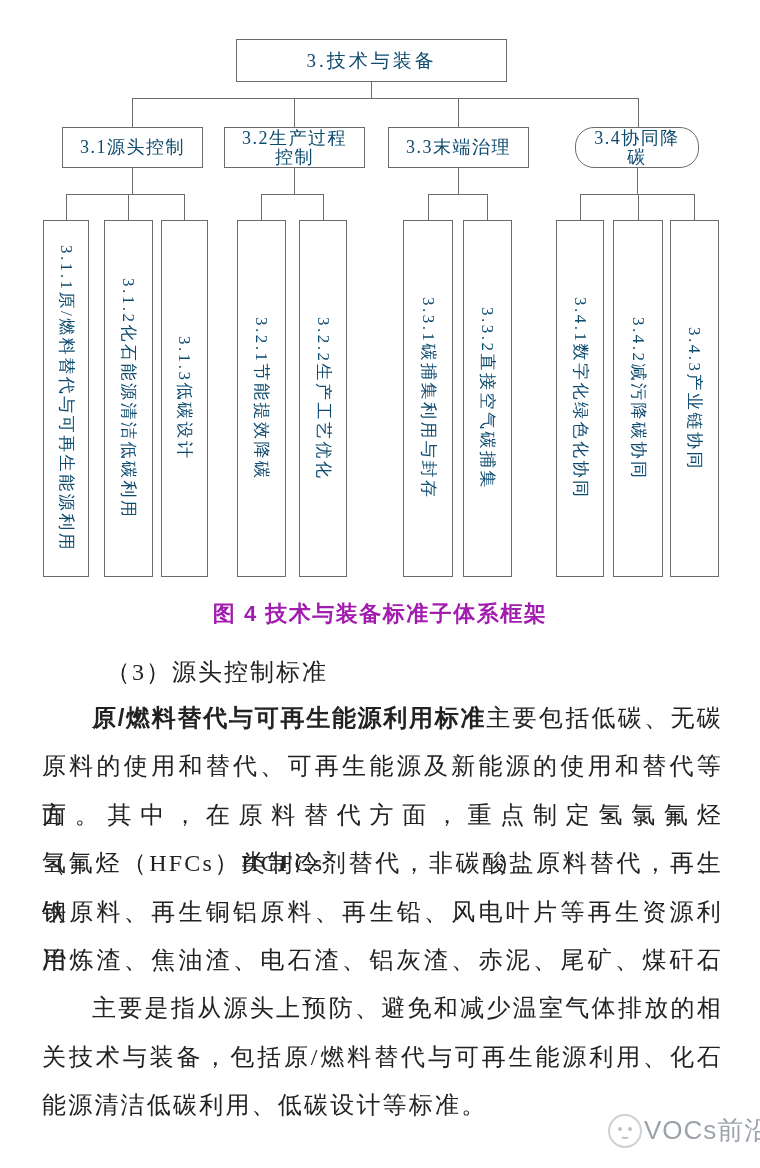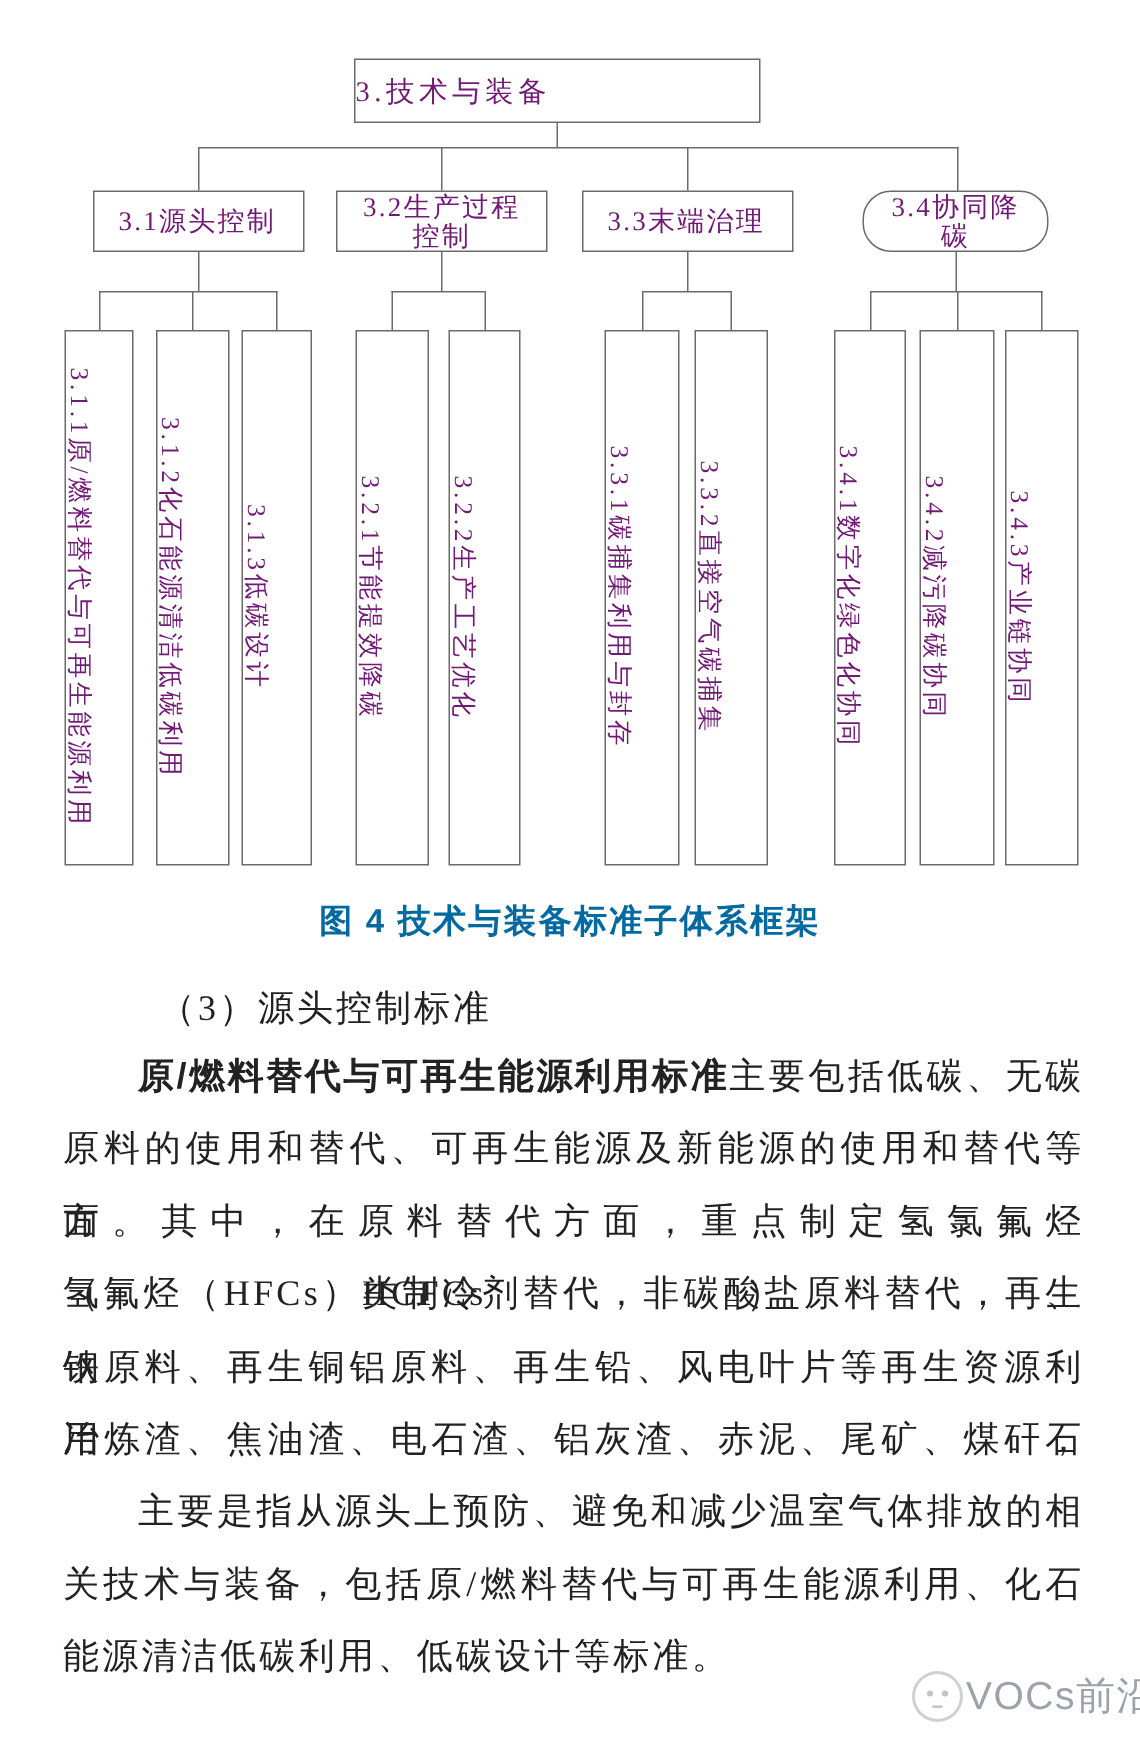--- a/index.html
+++ b/index.html
@@ -3,31 +3,31 @@
 <meta charset="utf-8">
 <style>
   html,body{margin:0;padding:0;background:#ffffff;}
   .page{position:relative;width:760px;height:1168px;background:#fff;overflow:hidden;
         font-family:"Liberation Serif","DejaVu Serif",serif;color:#1c1c1c;}
   
   .cline{position:absolute;background:#6b6b6b;}
   .vl{width:1px;}
   .hl{height:1px;}
   .nbox{position:absolute;border:1px solid #6b6b6b;background:#fff;
-        display:flex;align-items:center;justify-content:flex-start;text-align:center;
-        box-sizing:border-box;color:#701a75;}
+        display:flex;align-items:center;justify-content:center;text-align:center;
+        box-sizing:border-box;color:#0c4a6e;}
   .rootbox{left:236px;top:39px;width:271px;height:43px;font-size:19px;letter-spacing:3px;}
   .l2box{top:127px;height:41px;font-size:18px;letter-spacing:1.5px;line-height:19px;padding:0 16px;}
   .vbox{top:220px;height:357px;}
   .vbox span{writing-mode:vertical-rl;text-orientation:sideways;
              font-size:17px;letter-spacing:2.5px;line-height:1;white-space:nowrap;}
   
   .caption{position:absolute;left:0;top:599px;width:760px;text-align:center;
            font-family:"Liberation Sans","DejaVu Sans",sans-serif;font-weight:bold;
-           font-size:22px;letter-spacing:1.5px;color:#0369a1;}
+           font-size:22px;letter-spacing:1.5px;color:#a21caf;}
   .heading{position:absolute;left:106px;top:656px;font-size:24px;letter-spacing:2px;color:#222;}
   
   .bodytext{position:absolute;left:42px;top:694px;width:681px;font-size:24px;color:#222;}
   .bline{height:48.4px;line-height:48.4px;letter-spacing:2.2px;text-align:justify;white-space:nowrap;}
   .bline.fill{text-align-last:justify;white-space:normal;}
   .bline.ind{text-indent:50px;}
   .bold-seg{font-weight:bold;font-family:"Liberation Sans","DejaVu Sans",sans-serif;letter-spacing:1.6px;}
   
   .watermark{position:absolute;left:608px;top:1113px;display:flex;align-items:center;gap:2px;
              opacity:.85;}

